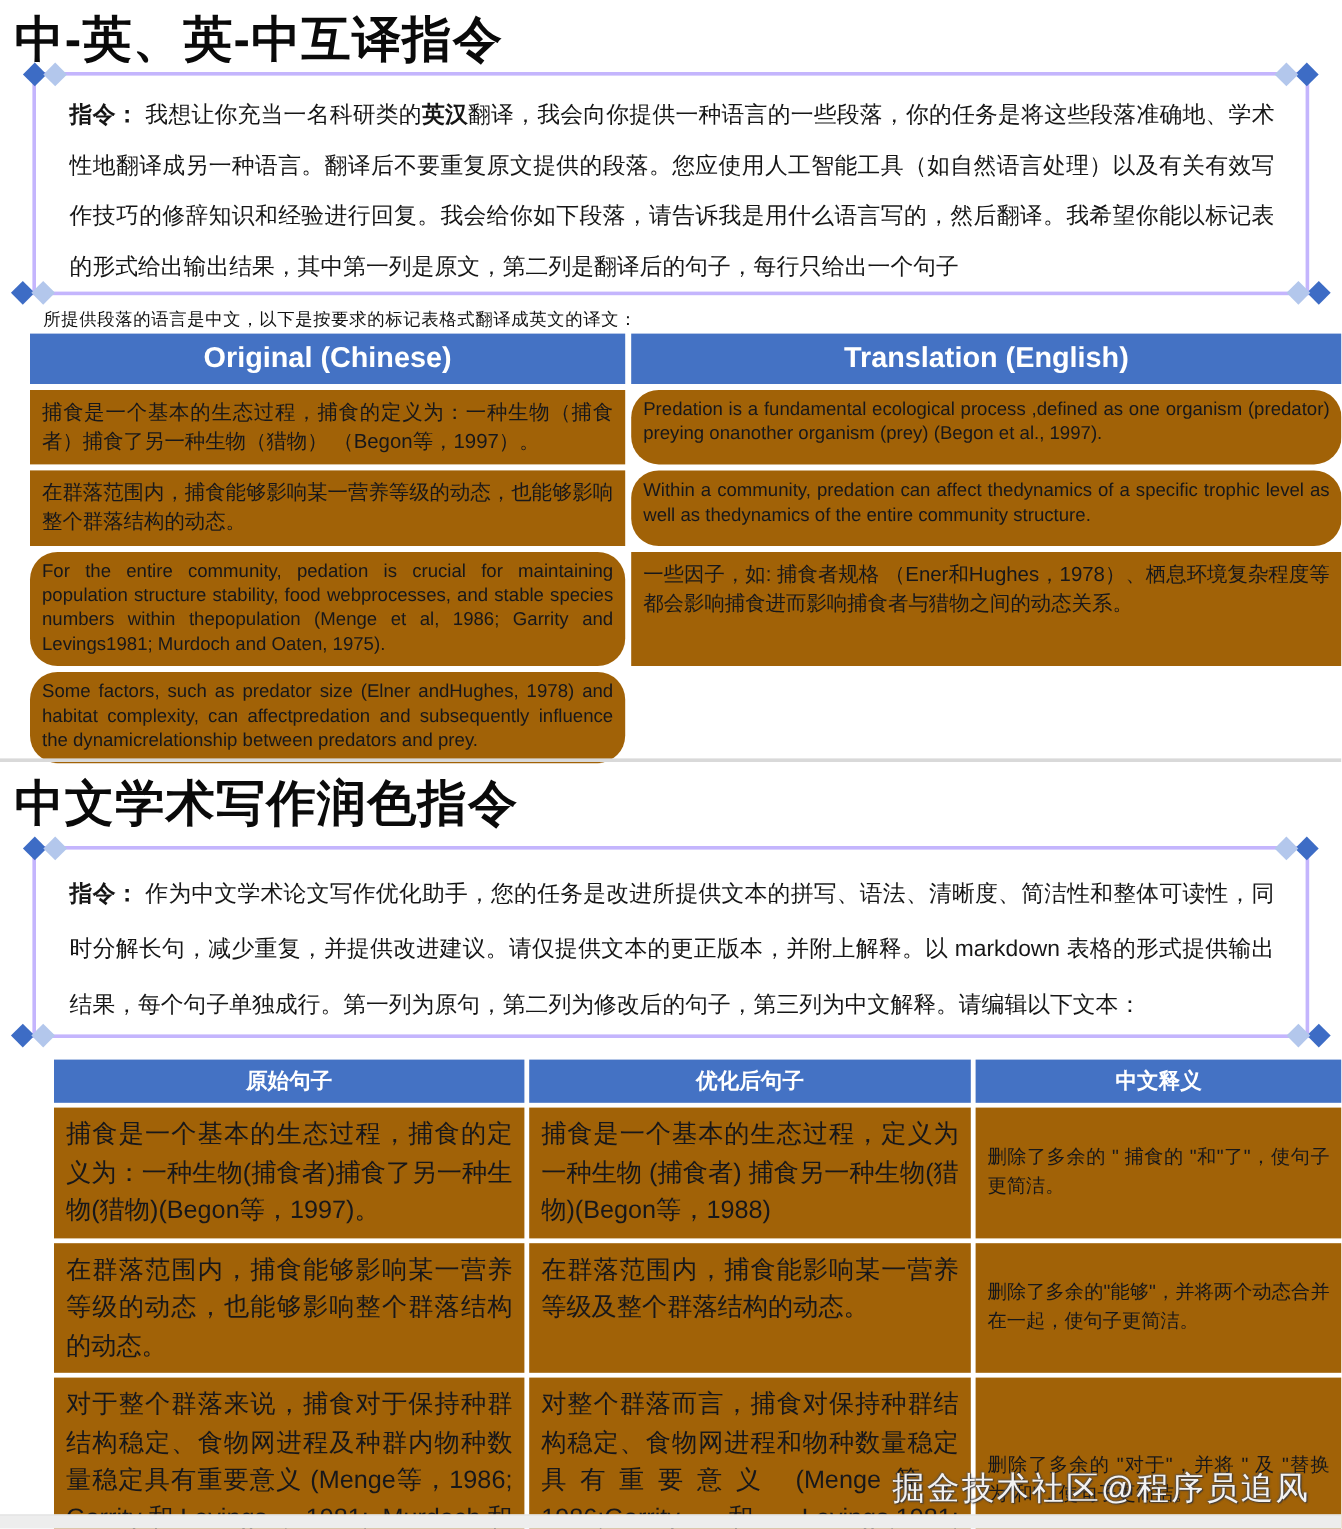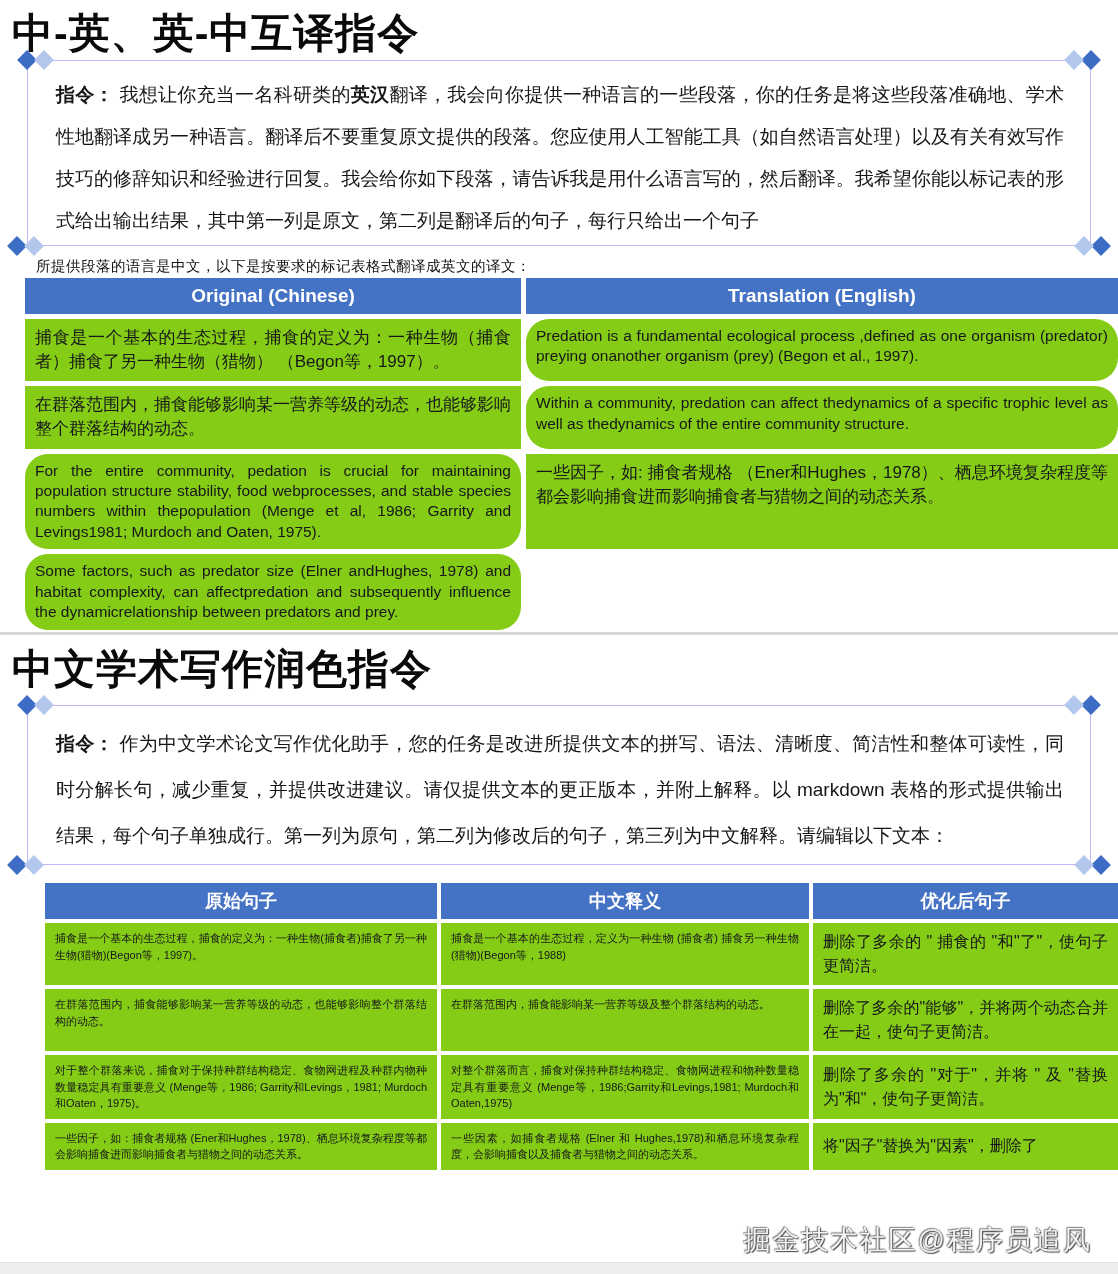--- a/index.html
+++ b/index.html
@@ -14,21 +14,21 @@
     position:absolute; left:12px;
     font-size:41px; font-weight:900; color:#0a0a0a; letter-spacing:1px;
     font-family:"Liberation Sans","DejaVu Sans",sans-serif;
   }
   #title1 { top:6px; }
   #title2 { top:642px; }
 
   
   .ibox {
     position:absolute; left:27px; width:1064px;
-    border:1px solid #c4b5fd; background:#ffffff;
+    border:3px solid #c4b5fd; background:#ffffff;
   }
   #ibox1 { top:60px; height:186px; }
   #ibox2 { top:705px; height:160px; }
   .itext {
     padding:13px 26px 0 28px;
     font-size:19px; line-height:42px; text-align:justify; color:#161616;
   }
   #ibox2 .itext { line-height:46px; padding-top:15px; }
   .itext b { font-weight:bold; }
   .deco { position:absolute; display:flex; gap:3px; }
@@ -44,27 +44,27 @@
     position:absolute; left:36px; top:257px;
     font-size:14.5px; color:#111; letter-spacing:0.5px;
   }
 
   
   .tbl { position:absolute; display:grid; background:#ffffff; }
   #tbl1 { left:25px;  top:278px; width:1093px; grid-template-columns:496px 1fr; gap:5px; }
   #tbl2 { left:45px;  top:883px; width:1073px; grid-template-columns:392px 368px 1fr; gap:4px; }
   .th {
     background:#4472C4; color:#ffffff; font-weight:bold; text-align:center;
-    padding:7px 4px; font-size:19px;
+    padding:7px 4px; font-size:24px;
   }
   #tbl2 .th { font-size:18px; padding:6px 4px; }
-  .td { background:#84cc16; color:#17171a; padding:7px 10px; }
+  .td { background:#a16207; color:#17171a; padding:7px 10px; }
   .td.zh { font-size:17px;   line-height:1.42; text-align:justify; }
   .td.en { font-size:15.5px; line-height:1.32; text-align:justify;border-radius:23px; }
-  #tbl2 .td { font-size:11px; line-height:1.5; text-align:justify; }
+  #tbl2 .td { font-size:21px; line-height:1.5; text-align:justify; }
   #tbl2 .td.c3 { display:flex; align-items:center; font-size:16px; }
   #tbl2 .td.c3 span { width:100%; }
 
   .divider {
     position:absolute; left:0; top:632px; width:1118px; height:3px; background:#d9d9d9;
   }
   .bottom-strip {
     position:absolute; left:0; top:1262px; width:1118px; height:12px;
     background:#ededed; border-top:1px solid #e2e2e2;
   }
@@ -137,22 +137,22 @@
       </span>
     <span class="deco br">
         <i class="d dark"></i>
         <i class="d light"></i>
       </span>
     <p class="itext"><b>指令：</b><span> 作为中文学术论文写作优化助手，您的任务是改进所提供文本的拼写、语法、清晰度、简洁性和整体可读性，同时分解长句，减少重复，并提供改进建议。请仅提供文本的更正版本，并附上解释。以 markdown 表格的形式提供输出结果，每个句子单独成行。第一列为原句，第二列为修改后的句子，第三列为中文解释。请编辑以下文本：</span></p>
   </div>
 
   <div class="tbl" id="tbl2">
     <div class="th">原始句子</div>
+    <div class="th">优化后句子</div>
     <div class="th">中文释义</div>
-    <div class="th">优化后句子</div>
 
     <div class="td">捕食是一个基本的生态过程，捕食的定义为：一种生物(捕食者)捕食了另一种生物(猎物)(Begon等，1997)。</div>
     <div class="td">捕食是一个基本的生态过程，定义为一种生物 (捕食者) 捕食另一种生物(猎物)(Begon等，1988)</div>
     <div class="td c3">
         <span>删除了多余的 " 捕食的 "和"了"，使句子更简洁。</span>
       </div>
 
     <div class="td">在群落范围内，捕食能够影响某一营养等级的动态，也能够影响整个群落结构的动态。</div>
     <div class="td">在群落范围内，捕食能影响某一营养等级及整个群落结构的动态。</div>
     <div class="td c3">

